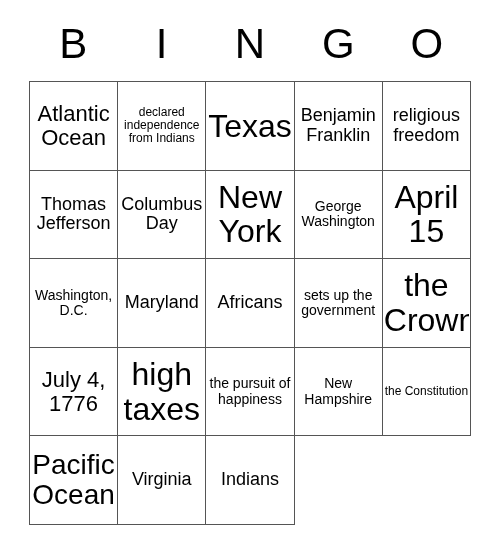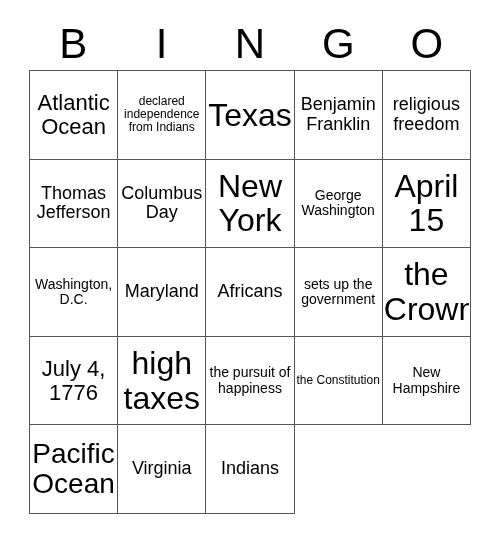--- a/index.html
+++ b/index.html
@@ -36,21 +36,21 @@
     justify-content: center;
     font-size: 42px;
     line-height: 1;
     font-weight: normal;
     color: #000000;
     letter-spacing: 0;
   }
   #grid {
     position: absolute;
     left: 29px;
-    top: 70px;
+    top: 81px;
     width: 442px;
     height: 444px;
     border-top: 1px solid #555555;
     border-left: 1px solid #555555;
     box-sizing: border-box;
     display: grid;
     grid-template-columns: repeat(5, 1fr);
     grid-template-rows: repeat(5, 1fr);
   }
   .cell {
@@ -145,26 +145,26 @@
       </div>
     <div class="cell fs-lg">
         <span class="cell-text">July 4, 1776</span>
       </div>
     <div class="cell fs-xxl">
         <span class="cell-text">high taxes</span>
       </div>
     <div class="cell fs-sm">
         <span class="cell-text">the pursuit of happiness</span>
       </div>
+    <div class="cell fs-sm">
+        <span class="cell-text">New Hampshire</span>
+      </div>
+
     <div class="cell fs-xs">
         <span class="cell-text">the Constitution</span>
-      </div>
-
-    <div class="cell fs-sm">
-        <span class="cell-text">New Hampshire</span>
       </div>
     <div class="cell fs-xl">
         <span class="cell-text">Pacific Ocean</span>
       </div>
     <div class="cell fs-md">
         <span class="cell-text">Virginia</span>
       </div>
     <div class="cell fs-md">
         <span class="cell-text">Indians</span>
       </div>

